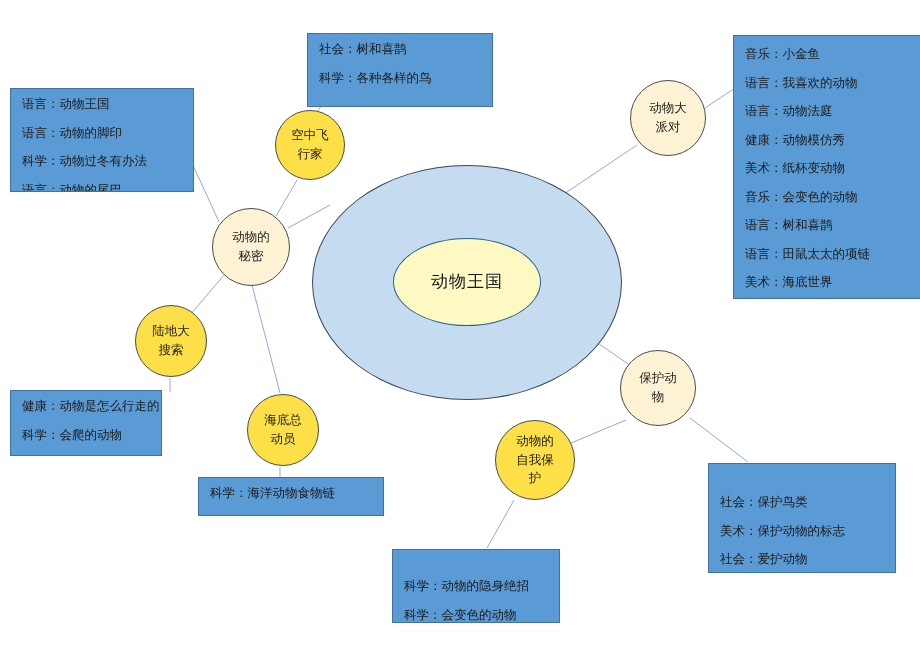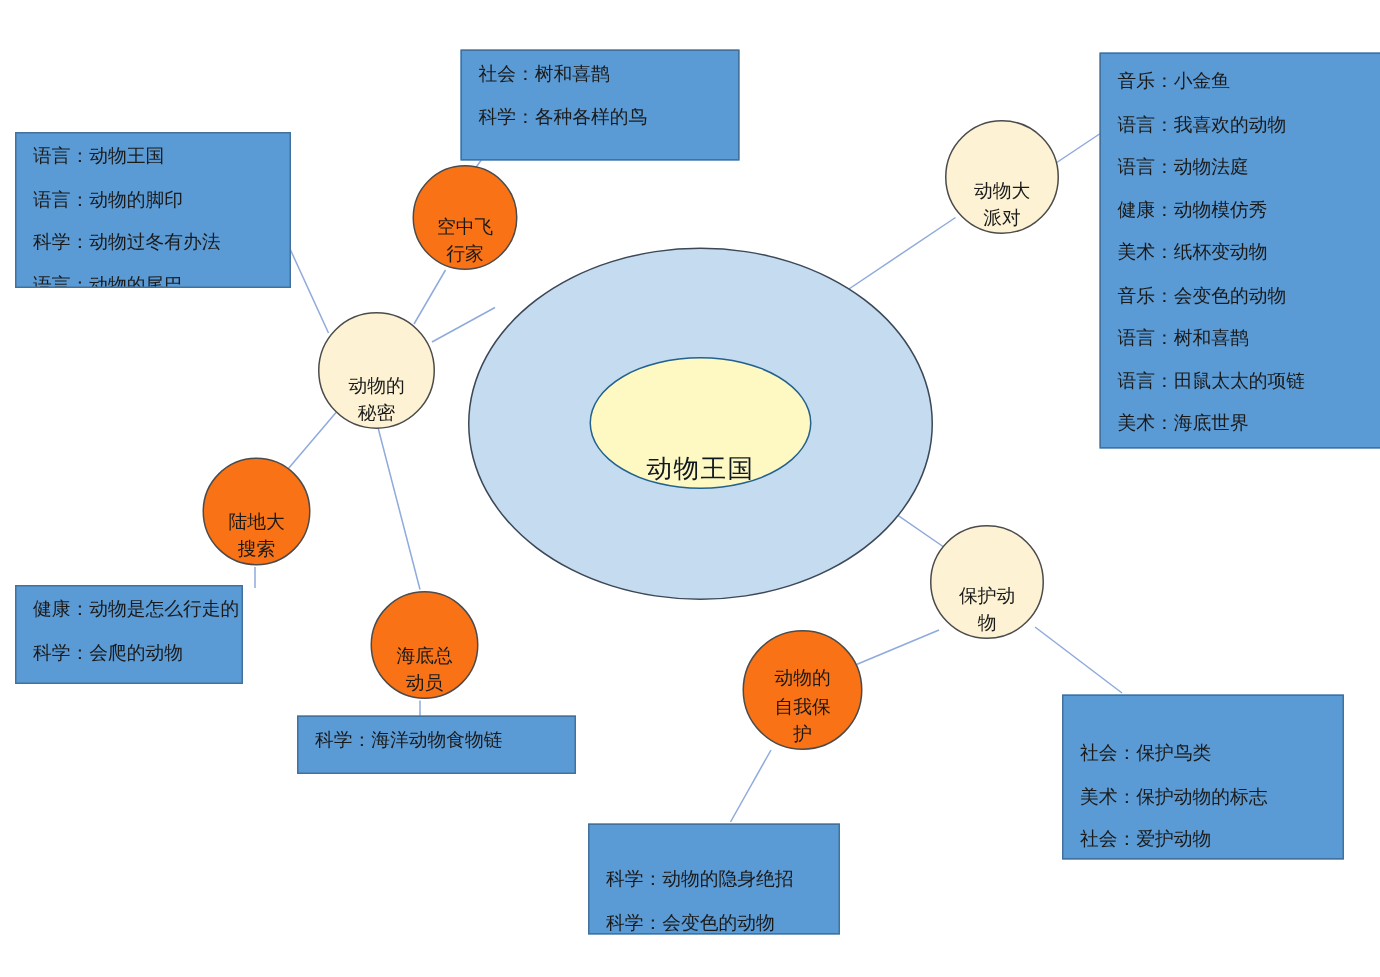--- a/index.html
+++ b/index.html
@@ -41,21 +41,21 @@
   .note .line {
     margin: 0 0 16px 0;
     white-space: nowrap;
   }
 
   
   .node {
     position: absolute;
     box-sizing: border-box;
     display: flex;
-    align-items: flex-end;
+    align-items: center;
     justify-content: center;
     text-align: center;
     border-radius: 50%;
     color: #1a1a1a;
     line-height: 1.5;
   }
   .node .label { display: block; }
 
   .core-outer {
     background: #c5dcf0;
@@ -67,21 +67,21 @@
     color: #101820;
     font-size: 17px;
     letter-spacing: 1px;
   }
   .branch-yellow {
     background: #fdf3d4;
     border: 1px solid #4b4b4b;
     font-size: 12.5px;
   }
   .branch-pink {
-    background: #f97316;
+    background: #fde047;
     border: 1px solid #4b4b4b;
     font-size: 12.5px;
   }
 </style>
 </head>
 <body>
 
 <div id="canvas">
 
   <svg id="edges" viewBox="0 0 920 651" width="920" height="651">

